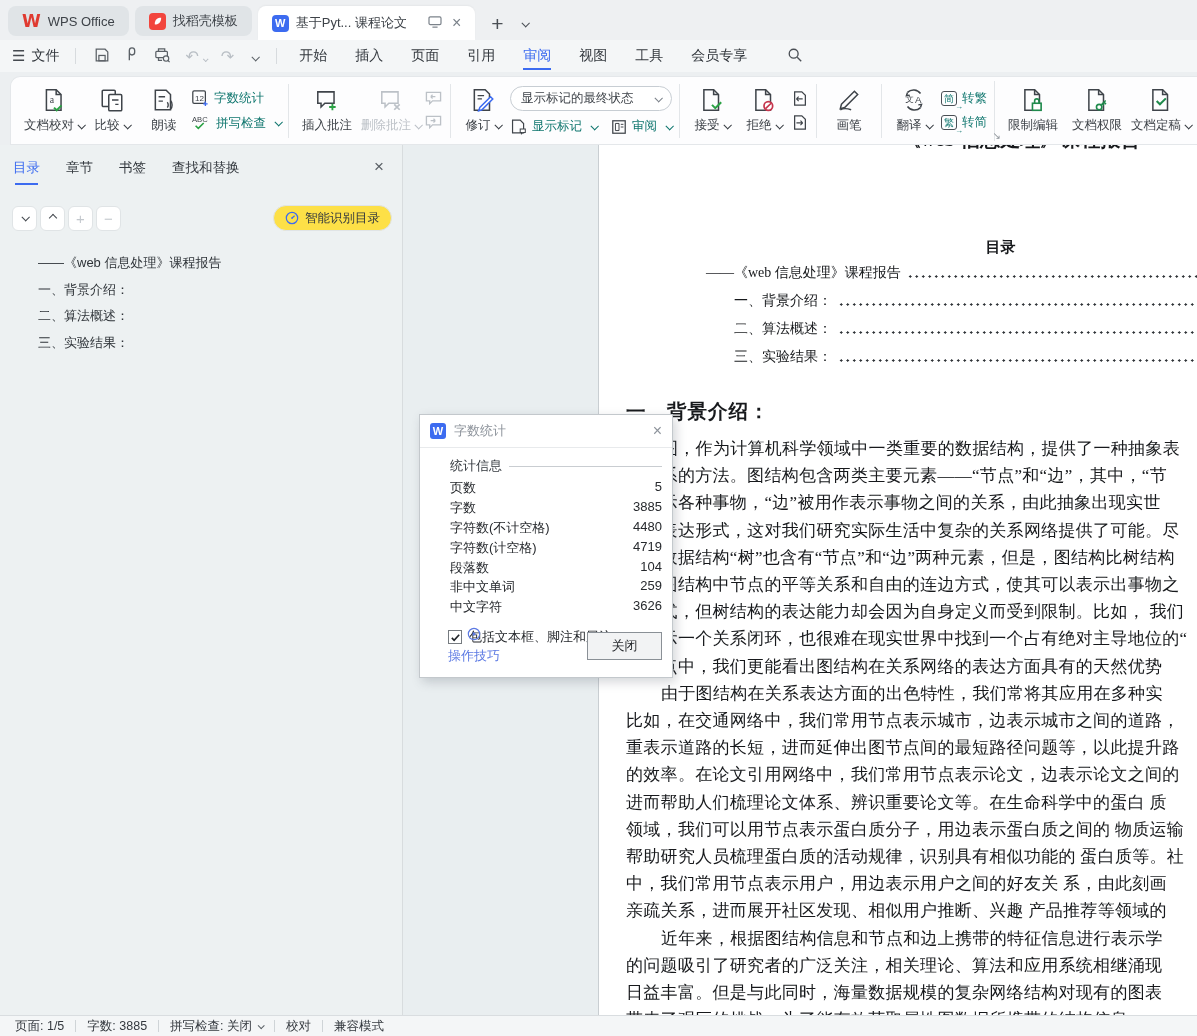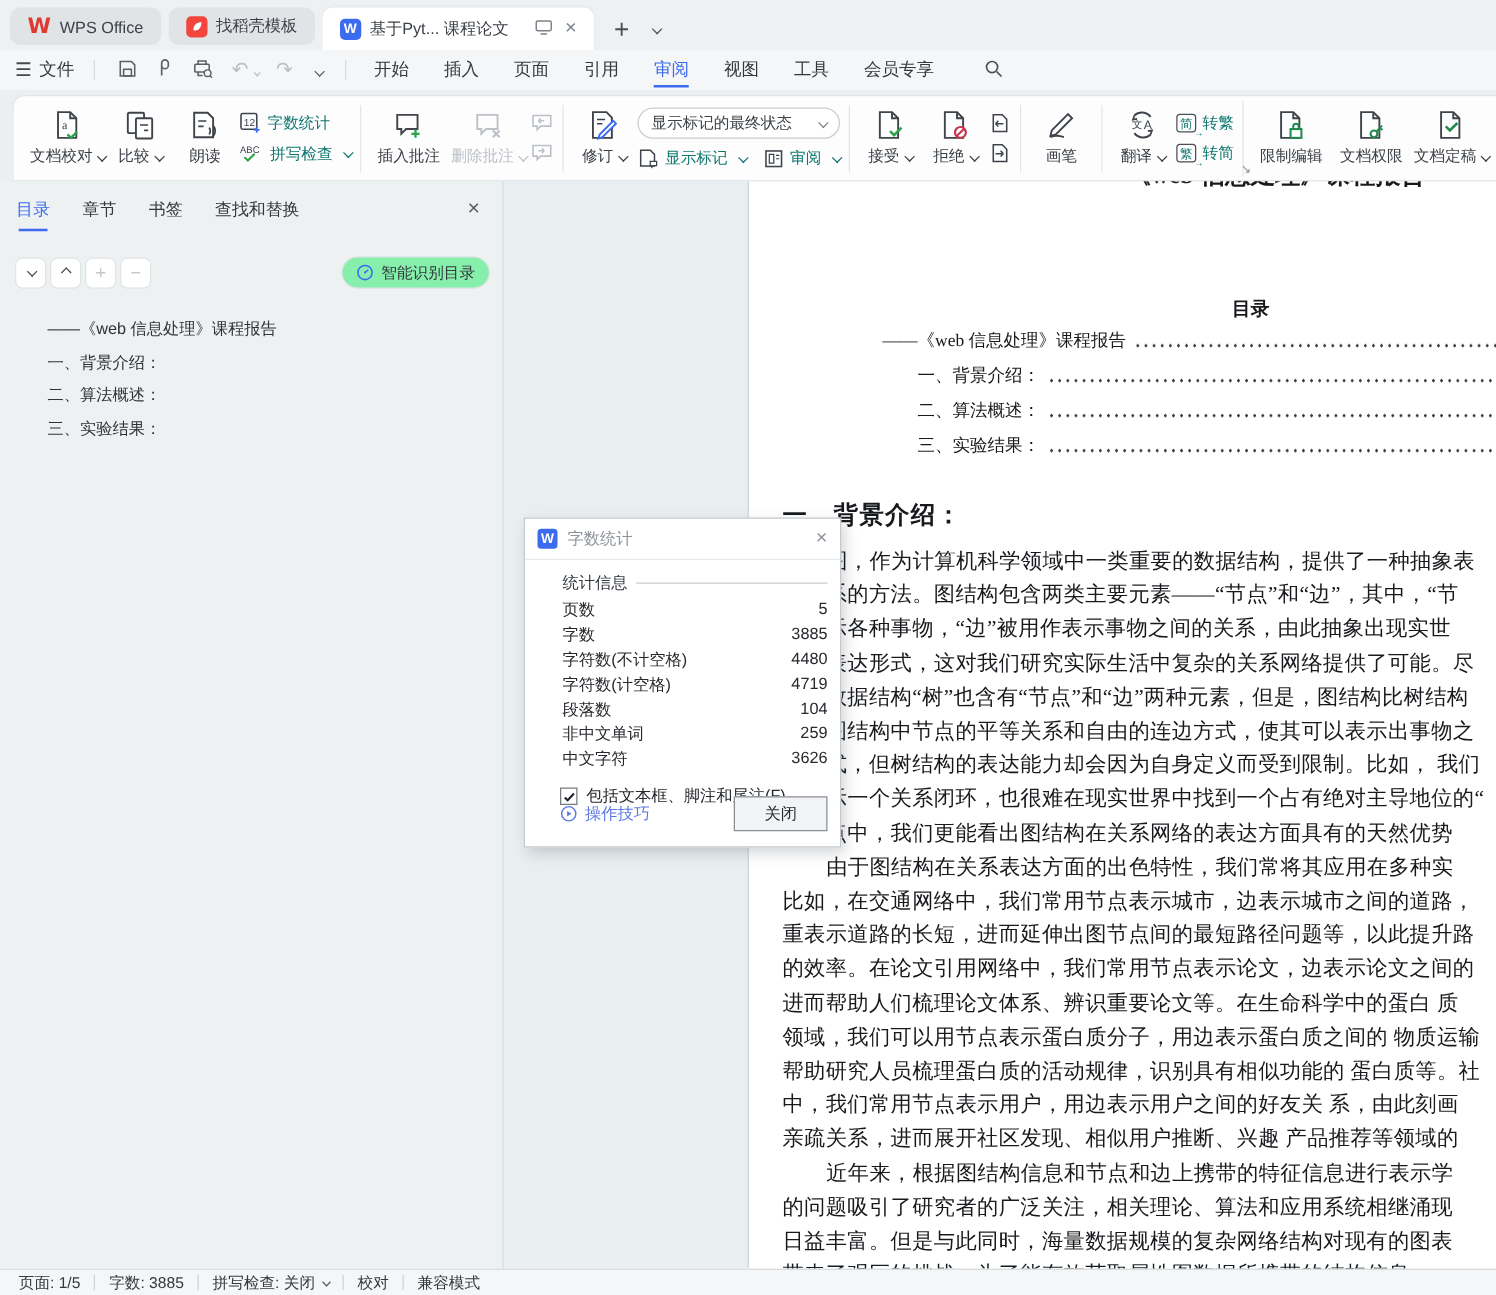--- a/index.html
+++ b/index.html
@@ -55,21 +55,21 @@
   .sidebar{position:absolute;top:145px;left:0;width:403px;bottom:21px;background:#edf1f2;border-right:1px solid #d8dcde;}
   .sb-tabs{position:absolute;top:14px;left:13px;right:10px;display:flex;align-items:center;font-size:13.5px;color:#33383e;}
   .sb-tab{margin-right:26px;position:relative;padding-bottom:8px;}
   .sb-tab.active{color:#3c6bf0;}
   .sb-tab.active::after{content:"";position:absolute;left:2px;right:2px;bottom:0;height:2px;background:#3c6bf0;}
   .sb-close{position:absolute;right:8px;top:-2px;font-size:17px;color:#5a6066;}
   .sb-tools{position:absolute;top:60px;left:12px;right:10px;display:flex;align-items:center;}
   .sq-btn{width:25px;height:25px;background:#fff;border:1px solid #e0e4e6;border-radius:6px;display:flex;align-items:center;justify-content:center;margin-right:3px;color:#44494f;}
   .sq-btn .chev{margin:0;}
   .sq-btn.dis{color:#c3c8cd;font-size:15px;}
-  .smart-btn{margin-left:auto;height:26px;background:#86efac;border:1px solid #e0e4e6;border-radius:13px;display:flex;align-items:center;gap:6px;padding:0 11px;font-size:12.5px;color:#33383e;}
+  .smart-btn{margin-left:auto;height:26px;background:#fde047;border:1px solid #e0e4e6;border-radius:13px;display:flex;align-items:center;gap:6px;padding:0 11px;font-size:12.5px;color:#33383e;}
   .sb-toc{position:absolute;top:105px;left:38px;right:8px;font-size:13px;color:#2e3338;}
   .sb-toc div{height:26.5px;line-height:26.5px;white-space:nowrap;}
 
   
   .docarea{position:absolute;top:145px;left:404px;right:0;bottom:21px;background:#e9eef0;overflow:hidden;}
   .page{position:absolute;left:194px;top:0;width:804px;height:100%;background:#fff;border-left:1px solid #c9ced2;font-family:"Liberation Serif","DejaVu Serif",serif;color:#17191c;}
   .clip-title{position:absolute;top:-19px;left:0;width:100%;text-align:center;font-size:20px;font-weight:bold;white-space:nowrap;}
   .doc-toc-head{position:absolute;top:93px;width:100%;text-align:center;font-size:15px;font-weight:600;}
   .doc-toc{position:absolute;top:112px;left:0;right:0;font-size:14px;}
   .toc-line{display:flex;align-items:flex-end;height:28px;white-space:nowrap;}
@@ -88,21 +88,21 @@
   .wc-title .sq-ic{width:16px;height:16px;border-radius:3px;}
   .wc-x{margin-left:auto;color:#8d939b;font-size:16px;}
   .wc-section{display:flex;align-items:center;gap:7px;margin:9px 10px 4px 30px;color:#33383e;}
   .wc-section .line{flex:1;height:1px;background:#c9cdd1;}
   .wc-rows{margin:2px 10px 0 30px;}
   .wc-row{display:flex;justify-content:space-between;height:19.9px;align-items:flex-start;color:#26292d;}
   .wc-check{display:flex;align-items:center;gap:7px;margin:10px 10px 0 28px;color:#26292d;}
   .cbx{width:14px;height:14px;border:1px solid #767b80;background:#fff;display:inline-flex;align-items:center;justify-content:center;}
   .cbx svg{display:block;}
   .wc-footer{position:absolute;left:28px;right:10px;bottom:12px;display:flex;align-items:center;}
-  .tips{display:flex;align-items:center;gap:6px;color:#5b79e3;}
+  .tips{display:flex;align-items:center;gap:6px;color:#5b79e3;flex-direction:column;}
   .wc-close{margin-left:auto;width:75px;height:28px;background:#f2f3f4;border:1px solid #8a9096;display:flex;align-items:center;justify-content:center;color:#26292d;}
 
   
   .statusbar{position:absolute;left:0;right:0;bottom:0;height:21px;background:#f4f6f7;border-top:1px solid #d9dde0;display:flex;align-items:center;font-size:12.5px;color:#33383e;padding-left:15px;}
   .st-div{width:1px;height:12px;background:#cfd4d7;margin:0 11px;}
   .statusbar .chev{width:5px;height:5px;margin-left:6px;color:#5a6066;}
 </style>
 </head>
 <body>
 

